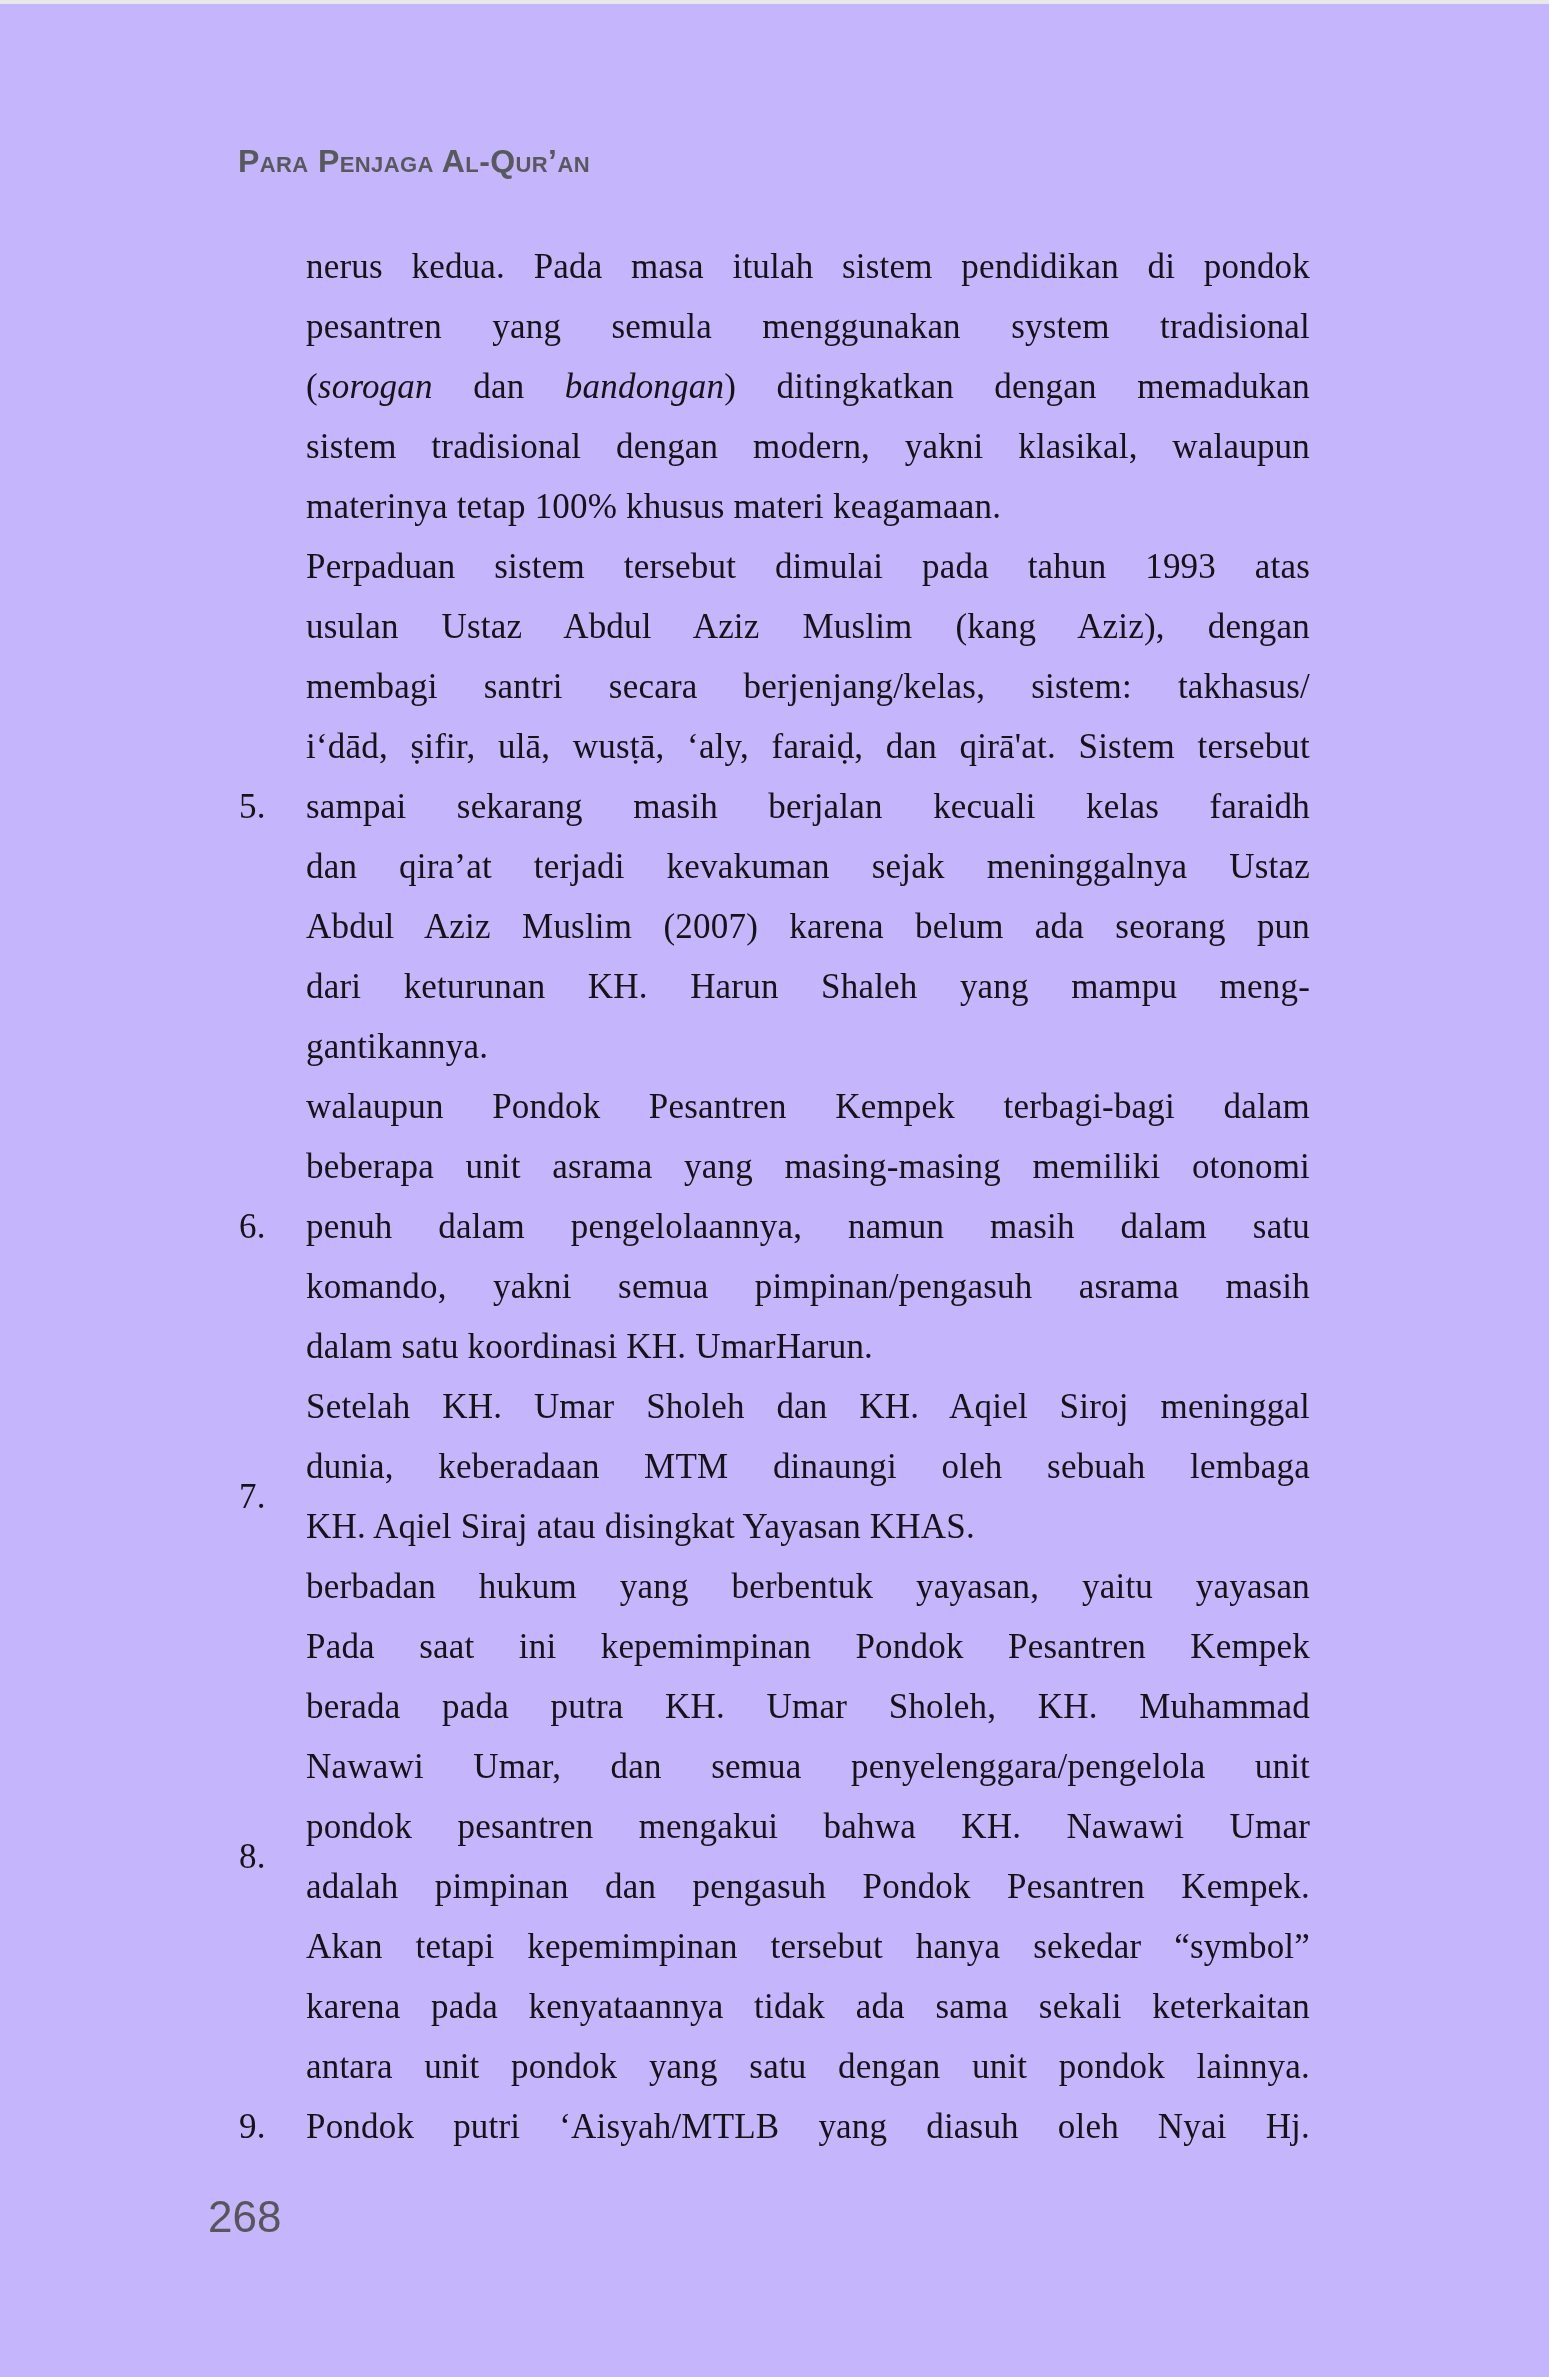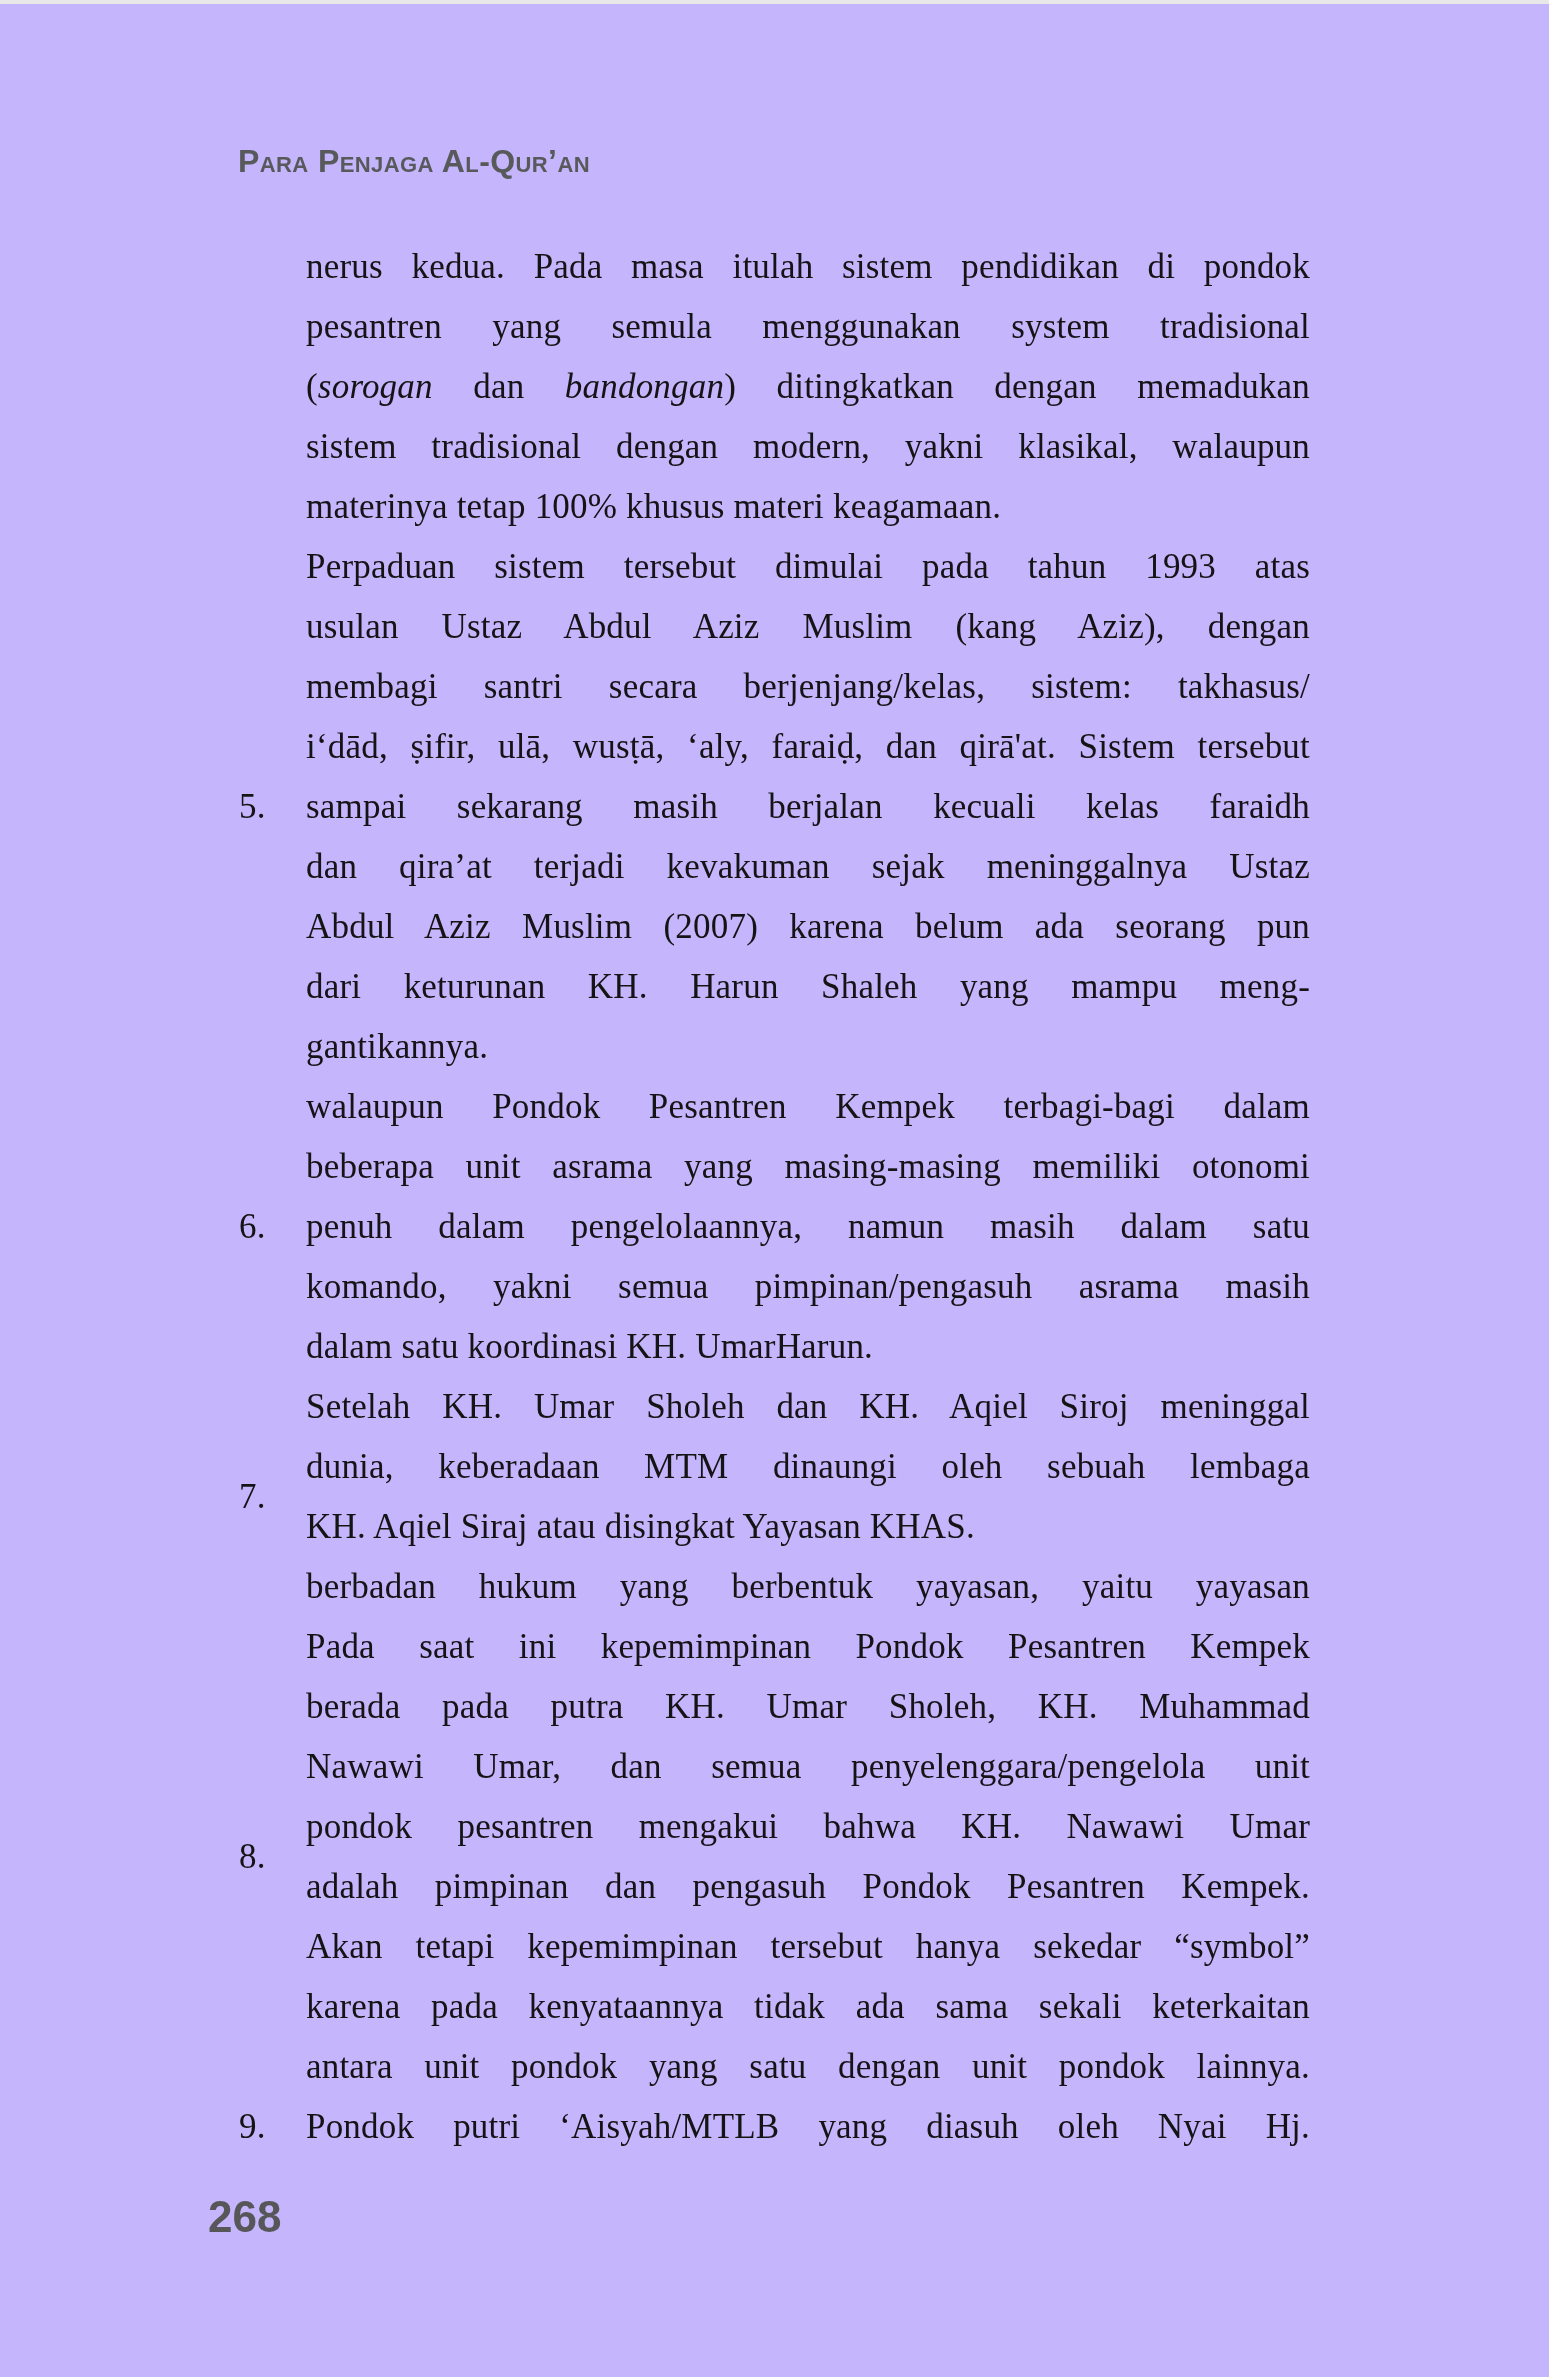--- a/index.html
+++ b/index.html
@@ -61,21 +61,21 @@
   .text-line.fill {
     text-align-last: justify;
   }
   .text-line em {
   }
   .page-number {
     position: absolute;
     left: 208px;
     top: 2188px;
     font-family: "Liberation Sans", "DejaVu Sans", sans-serif;
-    font-weight: 700;
+    font-weight: 400;
     font-size: 44px;
     line-height: 49px;
     color: #57575a;
   }
 </style>
 </head>
 <body>
 
 <div class="page">
   <div class="running-header">Para Penjaga Al-Qur’an</div>

